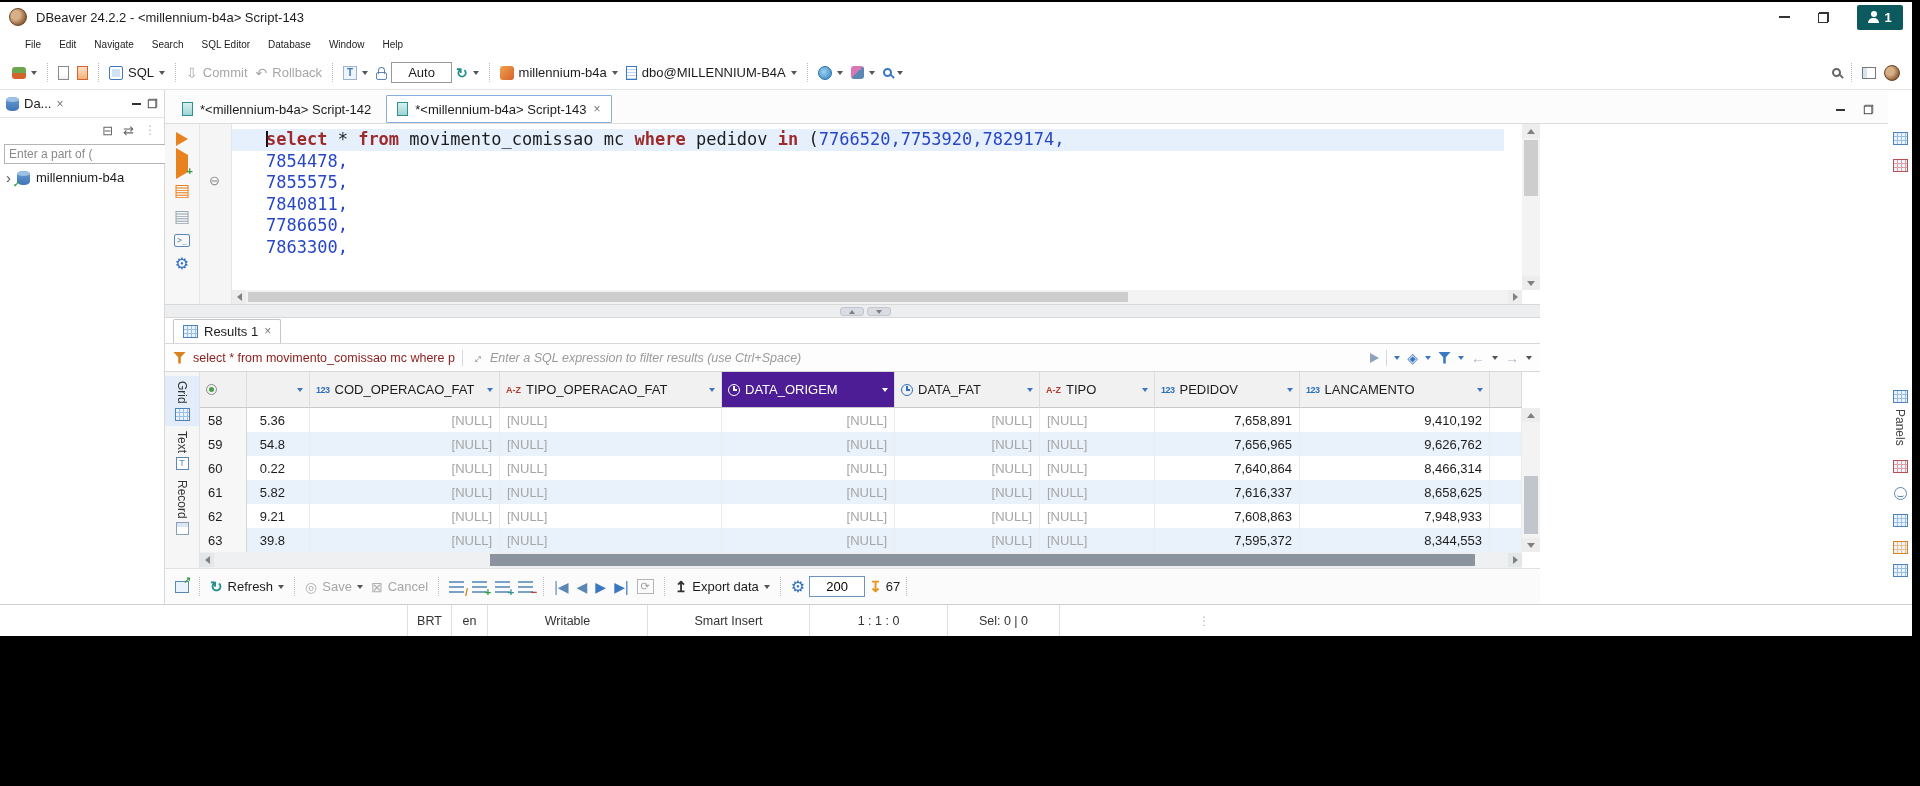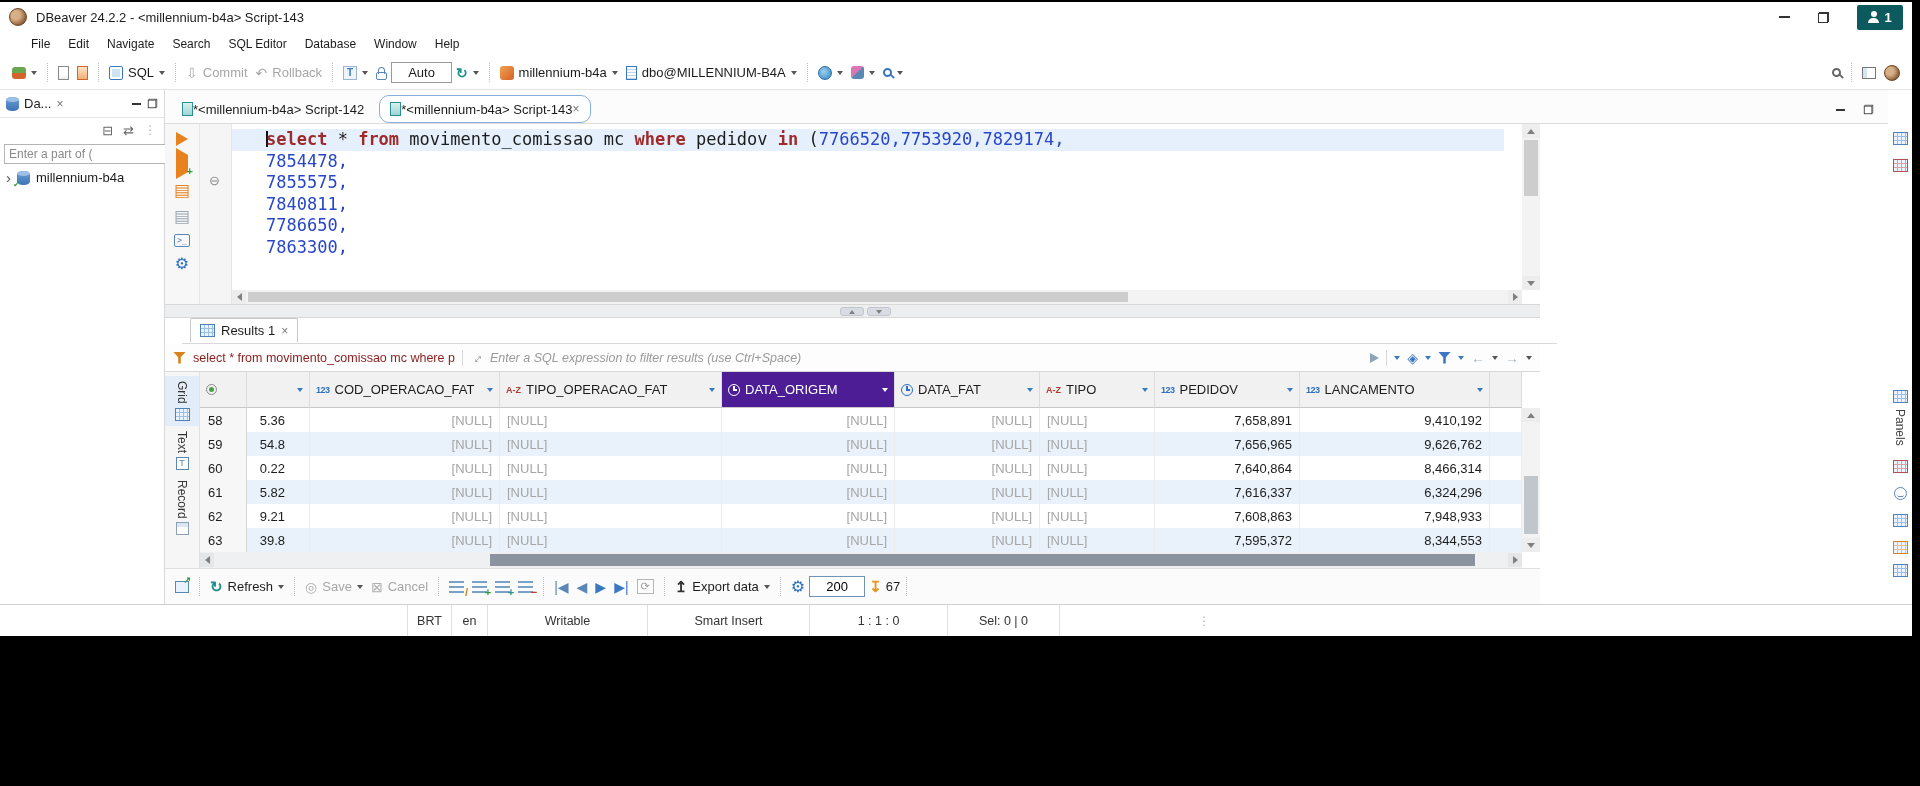--- a/index.html
+++ b/index.html
@@ -12,21 +12,21 @@
 .winctl{margin-left:auto;display:flex;align-items:center;gap:28px;padding-right:9px;height:100%}
 .wmin{width:11px;height:2px;background:#333}
 .irestore{position:relative;width:11px;height:11px}
 .irestore::before{content:"";position:absolute;right:0;top:0;width:8px;height:8px;border:1.2px solid #333}
 .irestore::after{content:"";position:absolute;left:0;bottom:0;width:8px;height:8px;border:1.2px solid #333;background:#fff}
 .badge{width:46px;height:25px;background:#0d5a5e;border-radius:2px;display:flex;align-items:center;justify-content:center;gap:5px;color:#fff;font-size:13px;font-weight:bold}
 .iperson{position:relative;width:11px;height:12px}
 .iperson::before{content:"";position:absolute;left:2.5px;top:0;width:6px;height:6px;border-radius:50%;background:#fff}
 .iperson::after{content:"";position:absolute;left:0;top:7px;width:11px;height:5px;border-radius:5px 5px 0 0;background:#fff}
 
-.menubar{position:absolute;top:30px;left:0;width:100%;height:24px;display:flex;align-items:center;padding-left:22px;font-size:12px}
+.menubar{position:absolute;top:30px;left:0;width:100%;height:24px;display:flex;align-items:center;padding-left:16px;font-size:10px}
 .menu-item{padding:2px 9px}
 .toolbar{position:absolute;top:54px;left:0;width:100%;height:34px;display:flex;align-items:center;padding:0 8px;font-size:13px;border-bottom:1px solid #e4e4e4}
 .tbtn{display:flex;align-items:center;gap:5px;padding:2px 4px;flex:none;white-space:nowrap}
 .sep{width:1px;height:19px;border-left:1px dotted #bcbcbc;margin:0 6px;flex:none}
 .dd{width:0;height:0;border-left:3.5px solid transparent;border-right:3.5px solid transparent;border-top:4px solid #555;flex:none}
 .dd.b{border-top-color:#3a78c2}
 .dd.w{border-top-color:#fff}
 .dis{color:#a6a6a6}
 .glyph{font-size:14px;line-height:1}
 .auto-box{border:1px solid #999;background:#fff;padding:2px 16px;font-size:13px}
@@ -92,22 +92,22 @@
 .sb-tabrow{display:flex;align-items:center;height:28px;border-bottom:1px solid #e4e4e4;padding:0 6px;gap:6px}
 .sb-tab{display:flex;align-items:center;gap:5px}
 .x{color:#777;font-size:12px}
 .sb-tools{display:flex;align-items:center;justify-content:flex-end;gap:10px;height:24px;padding:0 8px;color:#666}
 .sb-filter{display:flex;align-items:center;gap:4px;padding:2px 4px}
 .sb-filter input{flex:1;height:20px;border:1px solid #b5b5b5;font-size:12px;color:#8a8a8a;padding:0 4px;font-family:"Liberation Sans",sans-serif}
 .tree-item{display:flex;align-items:center;gap:6px;padding:4px 6px}
 .tw{color:#555;font-size:15px;line-height:1}
 
 .edtabs{position:absolute;left:165px;top:0;width:1723px;height:34px;display:flex;align-items:flex-end;padding-left:6px;border-bottom:1px solid #dcdcdc;background:#fcfcfc}
-.edtab{display:flex;align-items:center;height:28px;padding:0 10px;font-size:13px;margin-right:4px;border:1px solid transparent}
-.edtab.active{border:1px solid #88aede;border-radius:10px;background:#fff}
+.edtab{display:flex;align-items:center;gap:7px;height:28px;padding:0 10px;font-size:13px;margin-right:4px;border:1px solid transparent}
+.edtab.active{border:1px solid #88aede;border-radius:1px;background:#fff}
 .edtab .i-doc.teal{border-color:#2d8f8f;background:linear-gradient(#d8f0f0,#9ed4d4)}
 .edtabs .winbtns{margin-left:auto;display:flex;gap:18px;align-items:center;padding:0 14px 8px 0}
 
 .editor{position:absolute;left:165px;top:34px;width:1375px;height:180px;background:#fff}
 .gutter{position:absolute;left:0;top:0;width:35px;height:100%;background:#f7f7f7;border-right:1px solid #e6e6e6;display:flex;flex-direction:column;align-items:center;gap:9px;padding-top:8px}
 .ruler{position:absolute;left:35px;top:0;width:32px;height:100%;background:#f5f5f5;border-right:1px solid #e6e6e6}
 .fold{position:absolute;left:9px;top:50px;color:#8a8a8a;font-size:13px;line-height:1}
 .codewrap{position:absolute;left:67px;top:0;width:1272px;height:166px;overflow:hidden;padding-top:5px}
 .code-line{height:21.5px;line-height:21.5px;font-size:17px;font-family:"DejaVu Sans Mono",monospace;white-space:pre;padding-left:34px}
 .code-line.current{background:#e6f0fc}
@@ -119,21 +119,21 @@
 .vthumb{position:absolute;left:2px;right:2px;background:#cdcdcd}
 .hsb{position:absolute;left:67px;bottom:0;height:14px;width:1290px;background:#f3f3f3;display:flex;align-items:center}
 .hthumb{position:absolute;top:2px;bottom:2px;background:#cdcdcd}
 
 .splitter{position:absolute;left:165px;top:214px;width:1375px;height:14px;background:#edeef0;border-top:1px solid #d8d8d8;border-bottom:1px solid #d8d8d8}
 .split-grip{position:absolute;left:675px;top:2px;display:flex;gap:3px}
 .sgbtn{width:24px;height:9px;background:#d9dde3;border:1px solid #c0c6cc;border-radius:3px;display:flex;align-items:center;justify-content:center}
 .sgbtn .tri-u{border-bottom-width:4px;border-left-width:3px;border-right-width:3px}
 .sgbtn .tri-d{border-top-width:4px;border-left-width:3px;border-right-width:3px}
 
-.res-tabbar{position:absolute;left:182px;top:228px;width:1375px;height:26px;border-bottom:1px solid #d8d8d8;background:#fff;display:flex;align-items:flex-start}
+.res-tabbar{position:absolute;left:165px;top:228px;width:1375px;height:26px;border-bottom:1px solid #d8d8d8;background:#fff;display:flex;align-items:center}
 .restab{display:flex;align-items:center;gap:6px;height:24px;padding:0 9px;margin-left:8px;border:1px solid #c6c6c6;border-bottom:none;background:#fff;font-size:13px;border-radius:2px 2px 0 0}
 .filterbar{position:absolute;left:165px;top:254px;width:1375px;height:28px;display:flex;align-items:center;gap:7px;padding:0 8px;border-bottom:1px solid #d8d8d8;background:#fdfdfd;font-size:12.5px}
 .fquery{color:#8b1d1d}
 .fph{color:#9a9a9a;font-style:italic;flex:1}
 .thin-sep{width:1px;height:16px;background:#d8d8d8}
 .results-body{position:absolute;left:165px;top:282px;width:1375px;height:196px}
 .side-tabs{position:absolute;left:0;top:0;width:35px;height:100%;background:#f6f6f6;border-right:1px solid #e2e2e2;display:flex;flex-direction:column;align-items:center;padding-top:4px}
 .stab{display:flex;flex-direction:column;align-items:center;gap:4px;padding:5px 0;width:100%}
 .stab.active{background:#e2edf9}
 .stab-label{writing-mode:vertical-rl;font-size:12px;color:#333}
@@ -507,21 +507,21 @@
             </div>
             <div class="grow alt">
               <div class="gc rn">61</div>
               <div class="gc r clip">5.82</div>
               <div class="gc r nul">[NULL]</div>
               <div class="gc nul">[NULL]</div>
               <div class="gc r nul">[NULL]</div>
               <div class="gc r nul">[NULL]</div>
               <div class="gc nul">[NULL]</div>
               <div class="gc r">7,616,337</div>
-              <div class="gc r">6,324,296</div>
+              <div class="gc r">8,658,625</div>
               <div class="gc"></div>
             </div>
             <div class="grow">
               <div class="gc rn">62</div>
               <div class="gc r clip">9.21</div>
               <div class="gc r nul">[NULL]</div>
               <div class="gc nul">[NULL]</div>
               <div class="gc r nul">[NULL]</div>
               <div class="gc r nul">[NULL]</div>
               <div class="gc nul">[NULL]</div>

